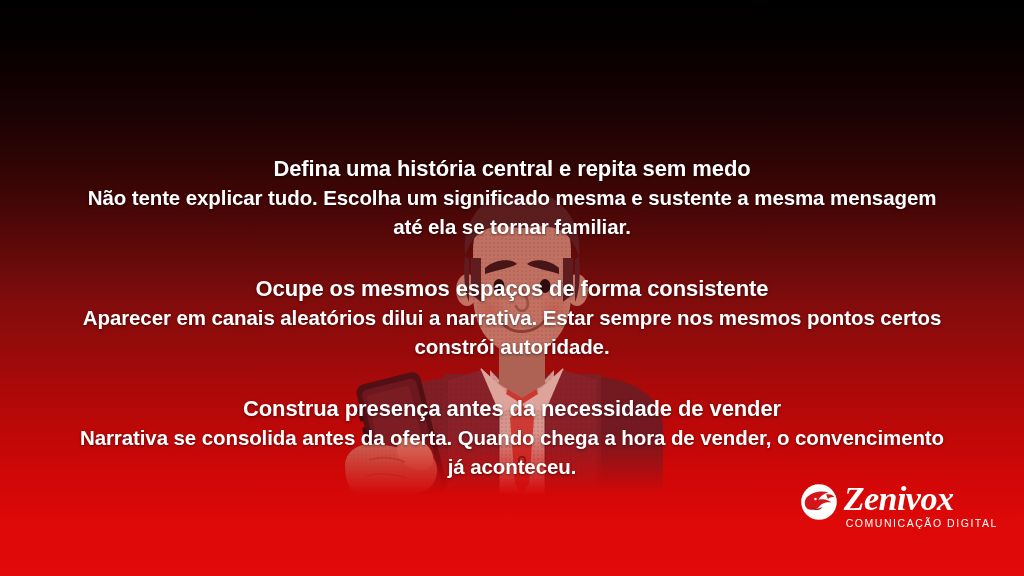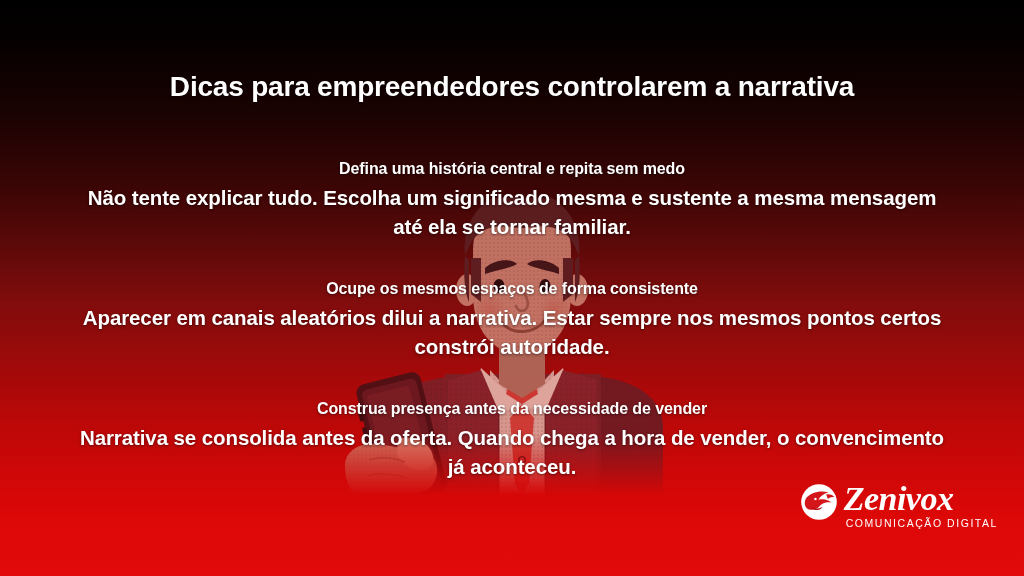--- a/index.html
+++ b/index.html
@@ -60,21 +60,21 @@
     left: 0; right: 0;
     text-align: center;
     color: #ffffff;
     text-shadow: 0 1px 3px rgba(0,0,0,0.5);
   }
   #tip-1 { top: 154px; }
   #tip-2 { top: 274px; }
   #tip-3 { top: 394px; }
 
   .tip-title {
-    font-size: 16px;
+    font-size: 22px;
     font-weight: bold;
     line-height: 29px;
     letter-spacing: -0.1px;
   }
   .tip-body {
     font-size: 20.5px;
     font-weight: bold;
     line-height: 29px;
     letter-spacing: -0.1px;
     max-width: 950px;
@@ -226,21 +226,20 @@
 
         <path d="M118 240 C132 238 146 246 148 258 C150 268 142 274 132 272
                  C122 270 112 262 112 252 C112 245 114 241 118 240 Z" fill="#db8b76"></path>
 
         <path d="M84 262 C96 258 110 260 120 264" fill="none" stroke="#b06452" stroke-width="1.6"></path>
         <path d="M82 278 C94 274 110 276 122 280" fill="none" stroke="#b06452" stroke-width="1.6"></path>
       </g>
     </svg>
   </div>
 
-  <div id="headline">Dicas para empreendedores controlarem a narrativa</div>
 
   <div class="tip-block" id="tip-1">
     <div class="tip-title">Defina uma história central e repita sem medo</div>
     <div class="tip-body">Não tente explicar tudo. Escolha um significado mesma e sustente a mesma mensagem até ela se tornar familiar.</div>
   </div>
 
   <div class="tip-block" id="tip-3">
     <div class="tip-title">Construa presença antes da necessidade de vender</div>
     <div class="tip-body">Narrativa se consolida antes da oferta. Quando chega a hora de vender, o convencimento já aconteceu.</div>
   </div>

